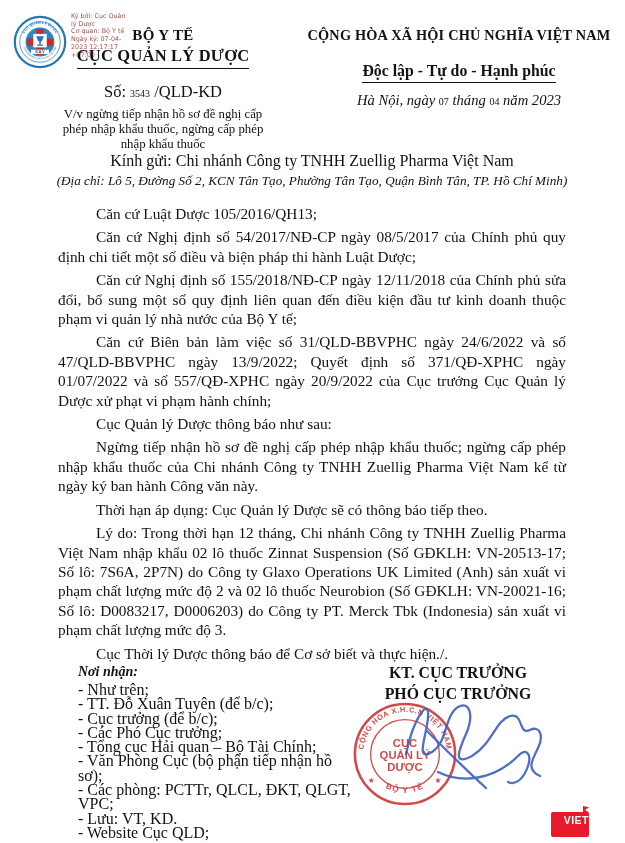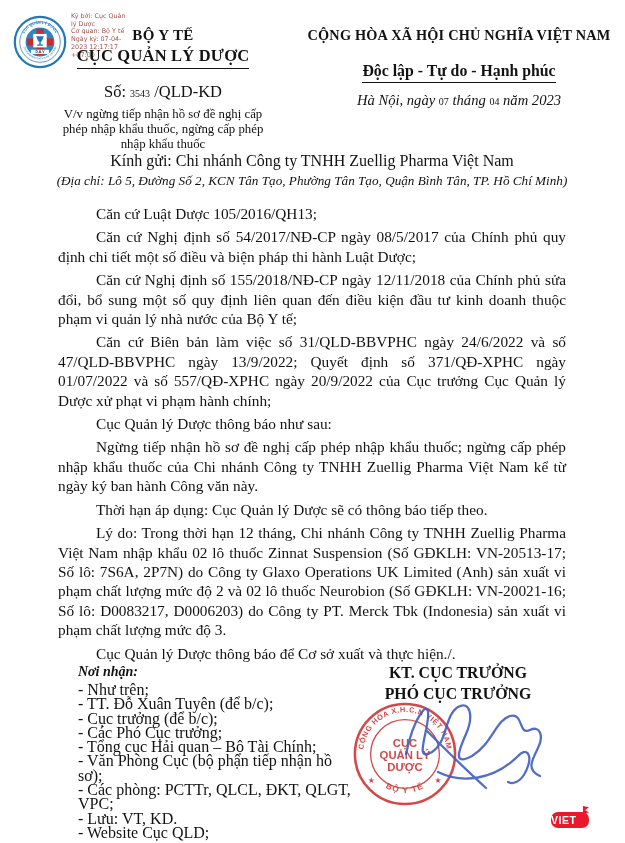--- a/index.html
+++ b/index.html
@@ -48,24 +48,24 @@
   
   .signblock { position:absolute; left:338px; top:662px; width:240px; text-align:center; }
   .sign-title { font-weight:bold; font-size:15.8px; line-height:21px; }
   .signer-name { position:absolute; left:338px; top:789px; width:240px;
     text-align:center; font-weight:bold; font-size:16px; }
 
   .stamp { position:absolute; left:351px; top:700px; width:108px; height:108px; opacity:.92; }
   .signature { position:absolute; left:390px; top:686px; width:178px; height:110px; }
 
   
-  .viet-badge { position:absolute; left:551px; top:812px; width:38px; height:16px;
-    background:#e8192c; border-radius:7px; color:#fff;
+  .viet-badge { position:absolute; left:551px; top:812px; width:38px; height:25px;
+    background:#e8192c; border-radius:2px; color:#fff;
     font-family:"Liberation Sans", sans-serif; font-weight:bold; font-size:10.5px;
-    text-align:left; line-height:16px; letter-spacing:.5px; }
+    text-align:right; line-height:16px; letter-spacing:.5px; }
   .viet-badge::after { content:""; position:absolute; right:0px; top:-6px;
     width:6px; height:8px; background:#e8192c;
     clip-path:polygon(0 0, 100% 15%, 35% 50%, 100% 80%, 0 100%); }
 </style>
 </head>
 <body>
 
 <div class="page">
 
   <svg class="dav-logo" viewBox="0 0 60 60">
@@ -124,21 +124,21 @@
     <div class="salutation">Kính gửi: Chi nhánh Công ty TNHH Zuellig Pharma Việt Nam</div>
     <div class="address">(Địa chỉ: Lô 5, Đường Số 2, KCN Tân Tạo, Phường Tân Tạo, Quận Bình Tân, TP. Hồ Chí Minh)</div>
     <p>Căn cứ Luật Dược 105/2016/QH13;</p>
     <p>Căn cứ Nghị định số 54/2017/NĐ-CP ngày 08/5/2017 của Chính phủ quy định chi tiết một số điều và biện pháp thi hành Luật Dược;</p>
     <p>Căn cứ Nghị định số 155/2018/NĐ-CP ngày 12/11/2018 của Chính phủ sửa đổi, bổ sung một số quy định liên quan đến điều kiện đầu tư kinh doanh thuộc phạm vi quản lý nhà nước của Bộ Y tế;</p>
     <p>Căn cứ Biên bản làm việc số 31/QLD-BBVPHC ngày 24/6/2022 và số 47/QLD-BBVPHC ngày 13/9/2022; Quyết định số 371/QĐ-XPHC ngày 01/07/2022 và số 557/QĐ-XPHC ngày 20/9/2022 của Cục trưởng Cục Quản lý Dược xử phạt vi phạm hành chính;</p>
     <p>Cục Quản lý Dược thông báo như sau:</p>
     <p>Ngừng tiếp nhận hồ sơ đề nghị cấp phép nhập khẩu thuốc; ngừng cấp phép nhập khẩu thuốc của Chi nhánh Công ty TNHH Zuellig Pharma Việt Nam kể từ ngày ký ban hành Công văn này.</p>
     <p>Thời hạn áp dụng: Cục Quản lý Dược sẽ có thông báo tiếp theo.</p>
     <p>Lý do: Trong thời hạn 12 tháng, Chi nhánh Công ty TNHH Zuellig Pharma Việt Nam nhập khẩu 02 lô thuốc Zinnat Suspension (Số GĐKLH: VN-20513-17; Số lô: 7S6A, 2P7N) do Công ty Glaxo Operations UK Limited (Anh) sản xuất vi phạm chất lượng mức độ 2 và 02 lô thuốc Neurobion (Số GĐKLH: VN-20021-16; Số lô: D0083217, D0006203) do Công ty PT. Merck Tbk (Indonesia) sản xuất vi phạm chất lượng mức độ 3.</p>
-    <p>Cục Quản lý Dược thông báo để Cơ sở xuất và thực hiện./.</p>
+    <p>Cục Thời lý Dược thông báo để Cơ sở biết và thực hiện./.</p>
   </div>
 
   <div class="recipients">
     <div class="recipients-title">Nơi nhận:</div>
     <div class="recipient-item">- Như trên;</div>
     <div class="recipient-item">- TT. Đỗ Xuân Tuyên (để b/c);</div>
     <div class="recipient-item">- Cục trưởng (để b/c);</div>
     <div class="recipient-item">- Các Phó Cục trưởng;</div>
     <div class="recipient-item">- Tổng cục Hải quan – Bộ Tài Chính;</div>
     <div class="recipient-item">- Văn Phòng Cục (bộ phận tiếp nhận hồ sơ);</div>

